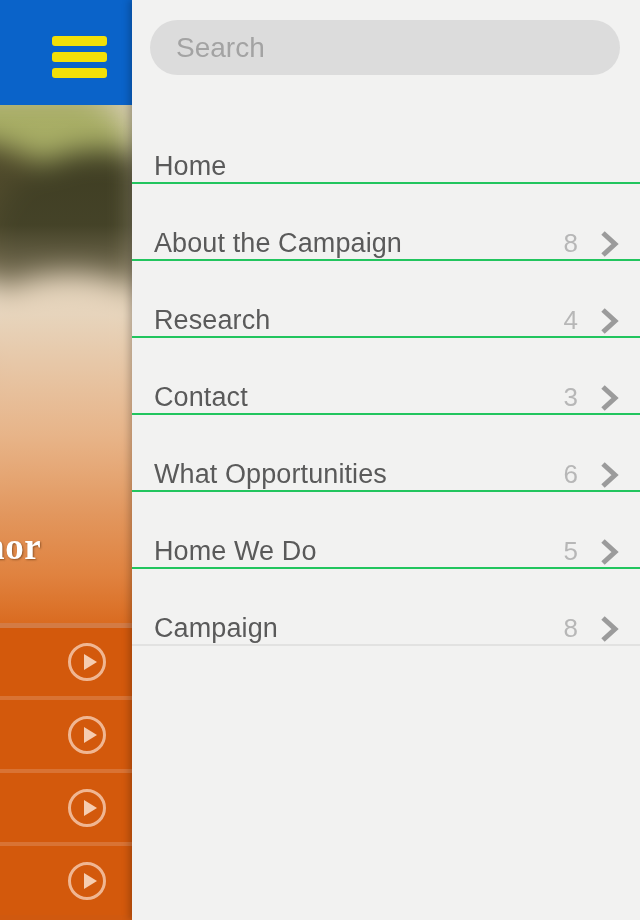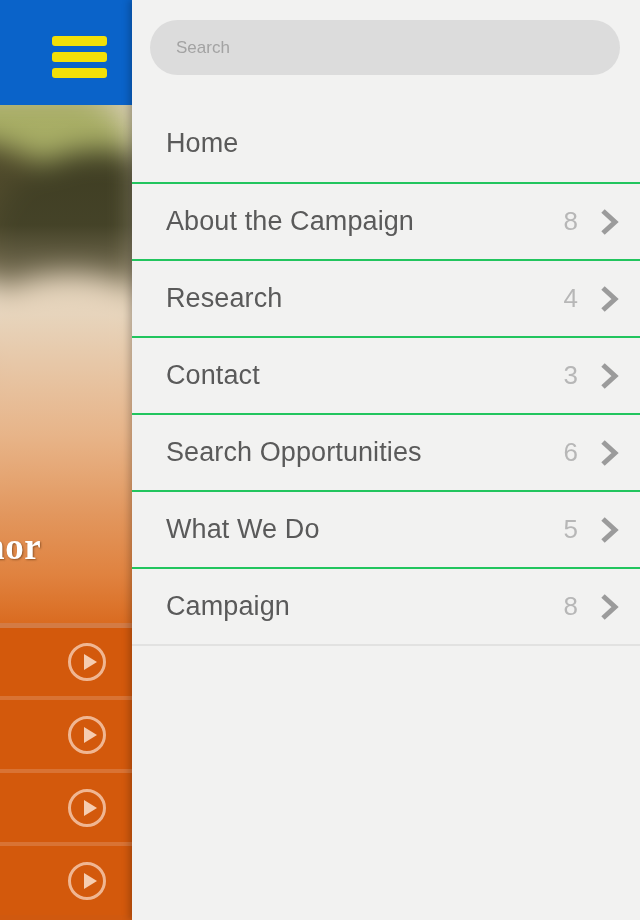--- a/index.html
+++ b/index.html
@@ -174,40 +174,40 @@
   .search-field {
     width: 470px;
     height: 55px;
     border: none;
     outline: none;
     border-radius: 28px;
     background: #dcdcdc;
     box-sizing: border-box;
     padding: 0 26px;
     font-family: "Liberation Sans", sans-serif;
-    font-size: 17px;
+    font-size: 28px;
     color: #6b6b6b;
   }
   .search-field::placeholder {
     color: #a3a3a3;
     opacity: 1;
   }
 
   .menu {
     position: absolute;
     left: 0;
     top: 105px;
     width: 508px;
   }
   .menu-row {
     position: relative;
     height: 77px;
     display: flex;
-    align-items: center;
-    padding: 0 0 0 34px;
+    align-items: flex-end;
+    padding: 0 0 0 22px;
     box-sizing: border-box;
     cursor: pointer;
   }
   .menu-row + .menu-row {
     border-top: 2px solid #22c55e;
   }
   .menu-list.has-end-rule {
     border-bottom: 2px solid #e2e2e1;
   }
 
@@ -328,30 +328,30 @@
           <div class="menu-row">
             <span class="menu-label">Contact</span>
             <span class="menu-count">3</span>
             <span class="chev">
               <svg width="22" height="30" viewBox="0 0 22 30" aria-hidden="true">
                 <polyline points="5,4 17,15 5,26" fill="none" stroke="#9b9b9b" stroke-width="5" stroke-linecap="butt" stroke-linejoin="miter"></polyline>
               </svg>
             </span>
           </div>
           <div class="menu-row">
-            <span class="menu-label">Search Opportunities</span>
+            <span class="menu-label">What Opportunities</span>
             <span class="menu-count">6</span>
             <span class="chev">
               <svg width="22" height="30" viewBox="0 0 22 30" aria-hidden="true">
                 <polyline points="5,4 17,15 5,26" fill="none" stroke="#9b9b9b" stroke-width="5" stroke-linecap="butt" stroke-linejoin="miter"></polyline>
               </svg>
             </span>
           </div>
           <div class="menu-row">
-            <span class="menu-label">What We Do</span>
+            <span class="menu-label">Home We Do</span>
             <span class="menu-count">5</span>
             <span class="chev">
               <svg width="22" height="30" viewBox="0 0 22 30" aria-hidden="true">
                 <polyline points="5,4 17,15 5,26" fill="none" stroke="#9b9b9b" stroke-width="5" stroke-linecap="butt" stroke-linejoin="miter"></polyline>
               </svg>
             </span>
           </div>
           <div class="menu-row">
             <span class="menu-label">Campaign</span>
             <span class="menu-count">8</span>

